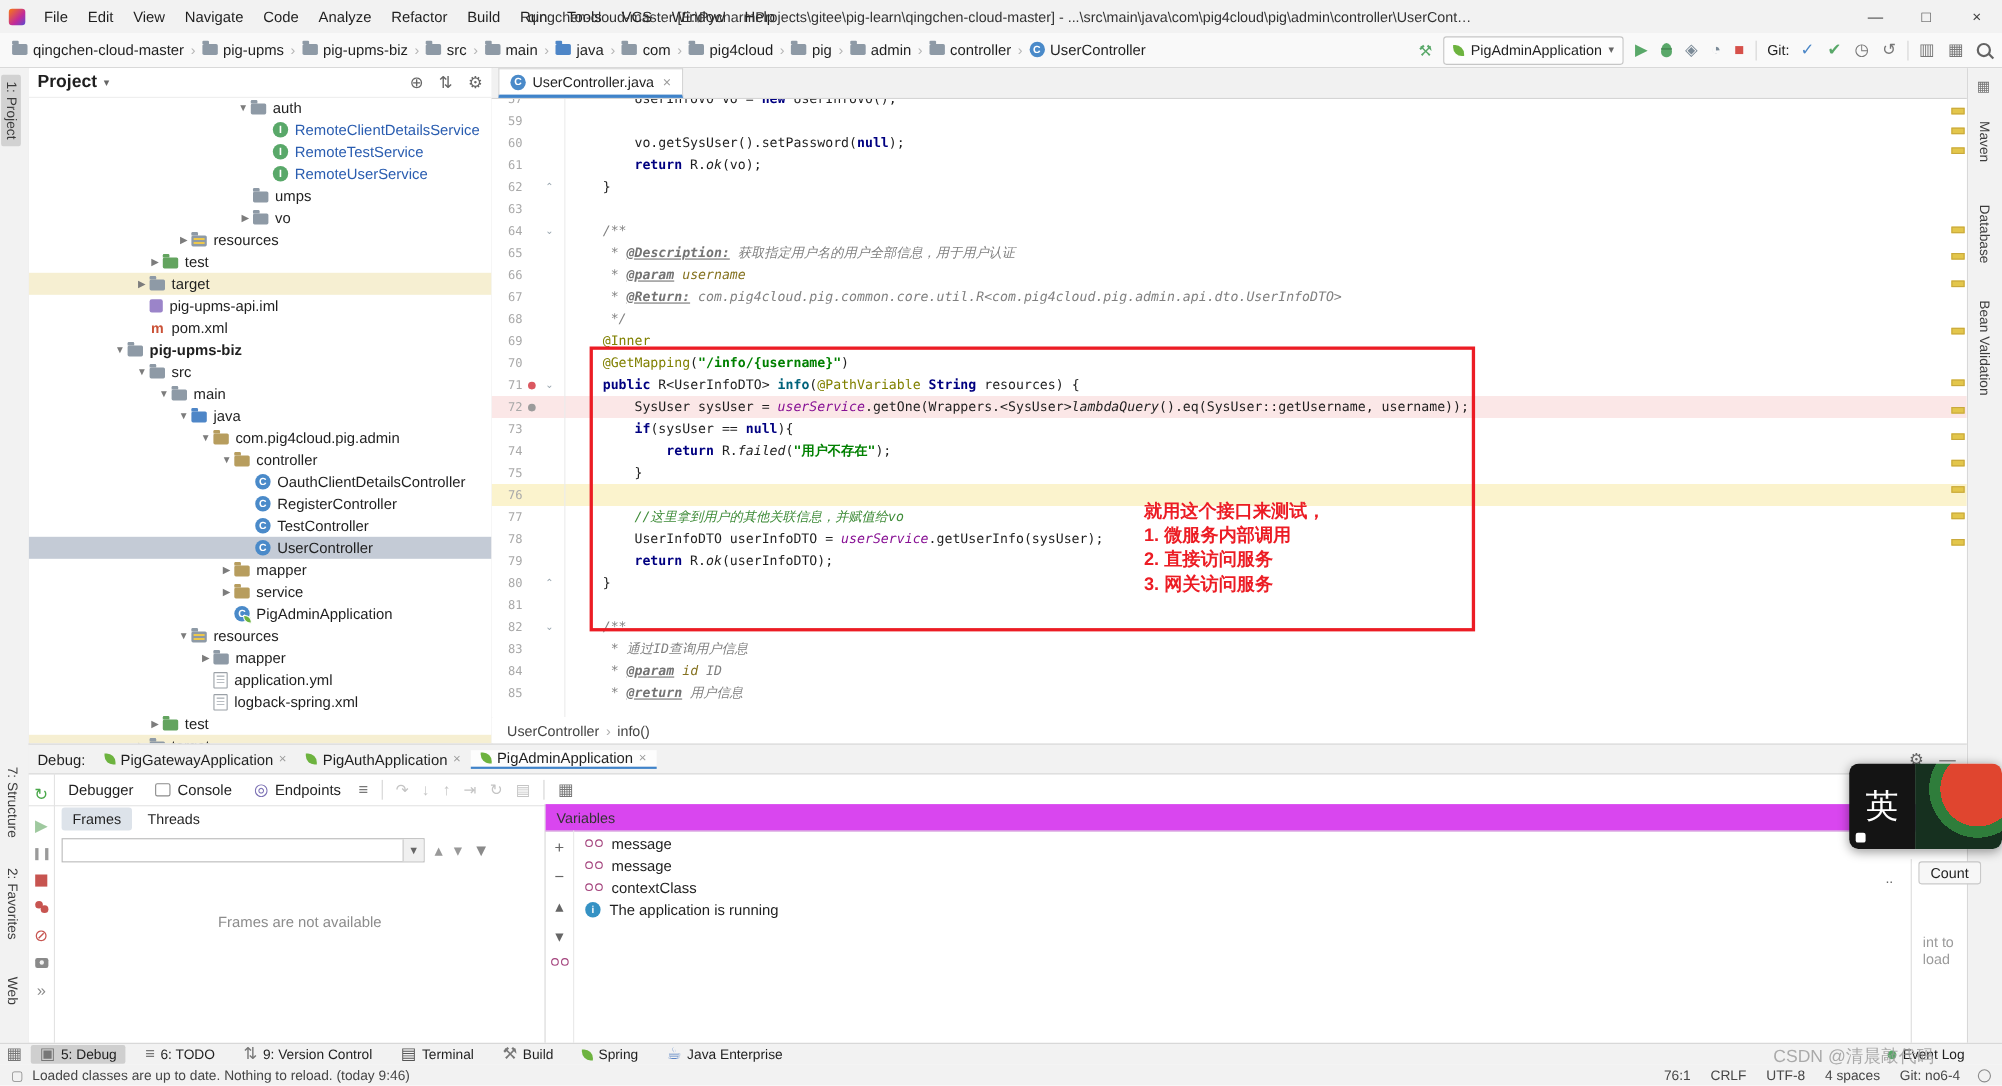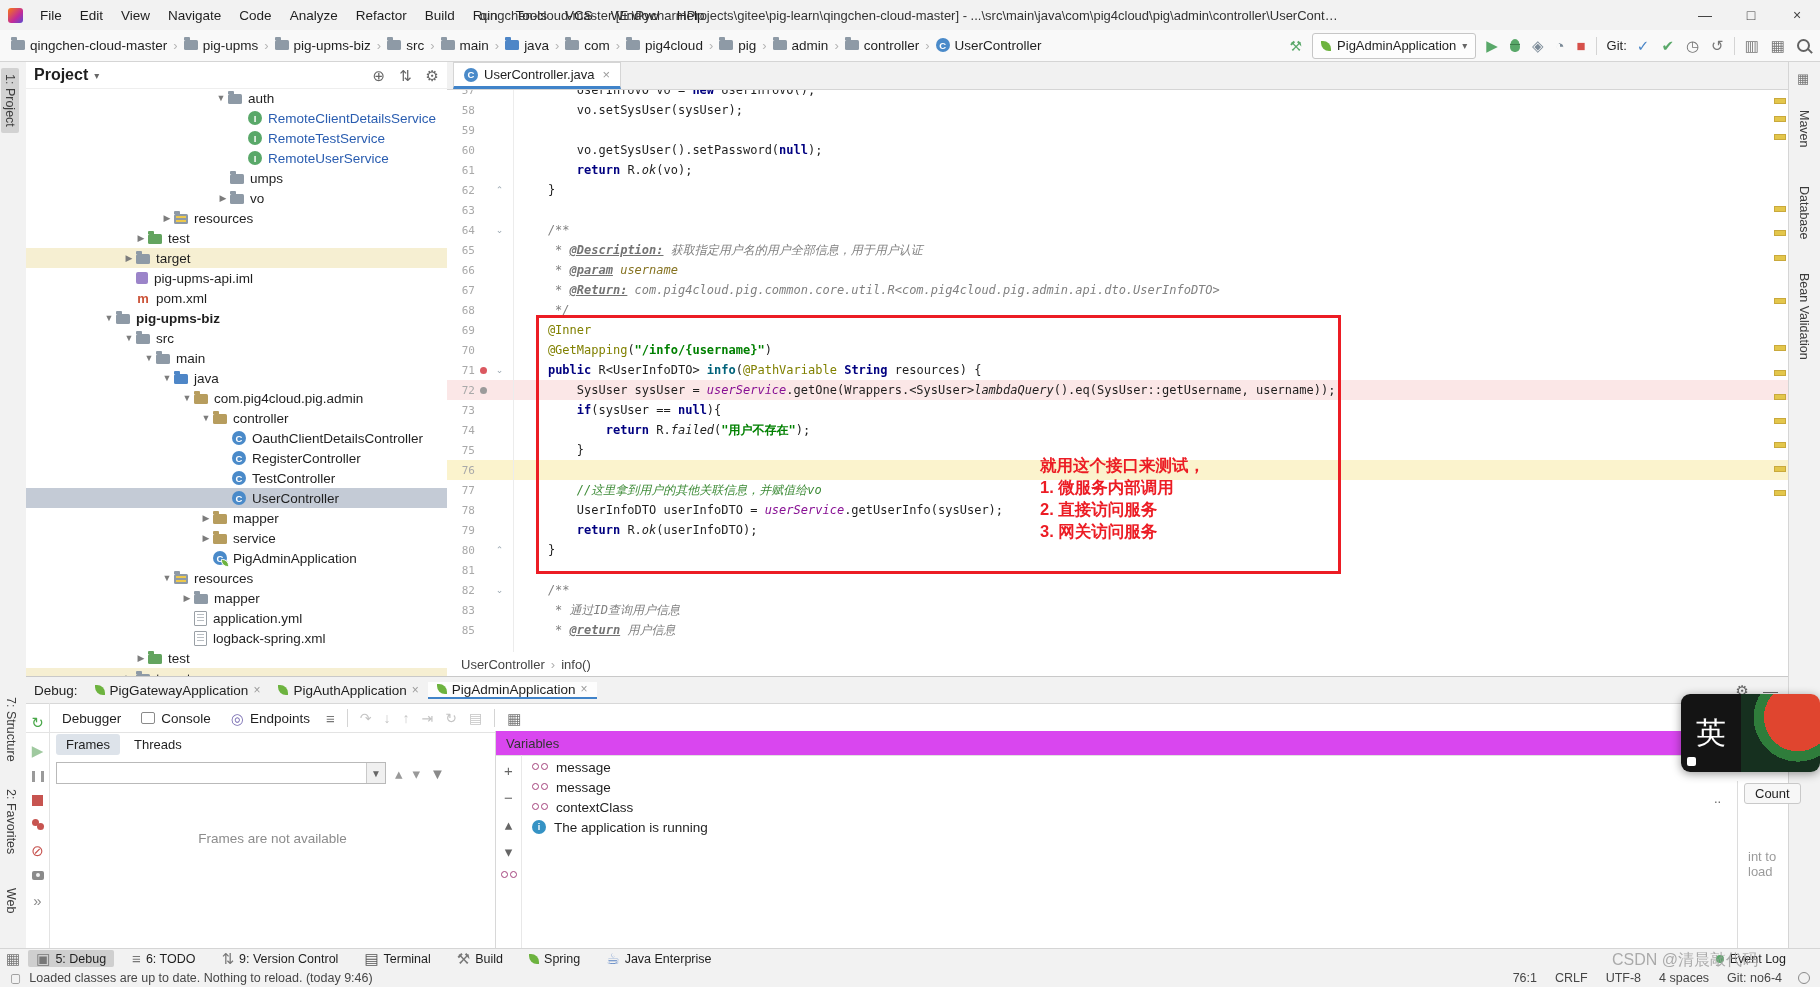--- a/index.html
+++ b/index.html
@@ -472,26 +472,20 @@
 
 <div id="editor" class="abs">
   <div id="code-scroll">
       <div class="cl">
         <span class="num">57</span>
         <span class="mk"></span>
         <span class="fold"></span>
         <span class="codepre"><span>        UserInfoVO vo = </span><span class="tk-k">new</span><span> UserInfoVO();</span></span>
       </div>
       <div class="cl">
-        <span class="num">58</span>
-        <span class="mk"></span>
-        <span class="fold"></span>
-        <span class="codepre"><span>        vo.setSysUser(sysUser);</span></span>
-      </div>
-      <div class="cl">
         <span class="num">59</span>
         <span class="mk"></span>
         <span class="fold"></span>
         <span class="codepre"></span>
       </div>
       <div class="cl">
         <span class="num">60</span>
         <span class="mk"></span>
         <span class="fold"></span>
         <span class="codepre"><span>        vo.getSysUser().setPassword(</span><span class="tk-k">null</span><span>);</span></span>
@@ -630,20 +624,26 @@
         <span class="num">82</span>
         <span class="mk"></span>
         <span class="fold">⌄</span>
         <span class="codepre"><span class="tk-doc">    /**</span></span>
       </div>
       <div class="cl">
         <span class="num">83</span>
         <span class="mk"></span>
         <span class="fold"></span>
         <span class="codepre"><span class="tk-doc">     * 通过ID查询用户信息</span></span>
+      </div>
+      <div class="cl">
+        <span class="num">84</span>
+        <span class="mk"></span>
+        <span class="fold"></span>
+        <span class="codepre"><span class="tk-doc">     * </span><span class="tk-dt">@param</span><span class="tk-dp"> id</span><span class="tk-doc"> ID</span></span>
       </div>
       <div class="cl">
         <span class="num">85</span>
         <span class="mk"></span>
         <span class="fold"></span>
         <span class="codepre"><span class="tk-doc">     * </span><span class="tk-dt">@return</span><span class="tk-doc"> 用户信息</span></span>
       </div>
     </div>
   <div id="gutter-sep"></div>
   <div id="redbox"></div>

